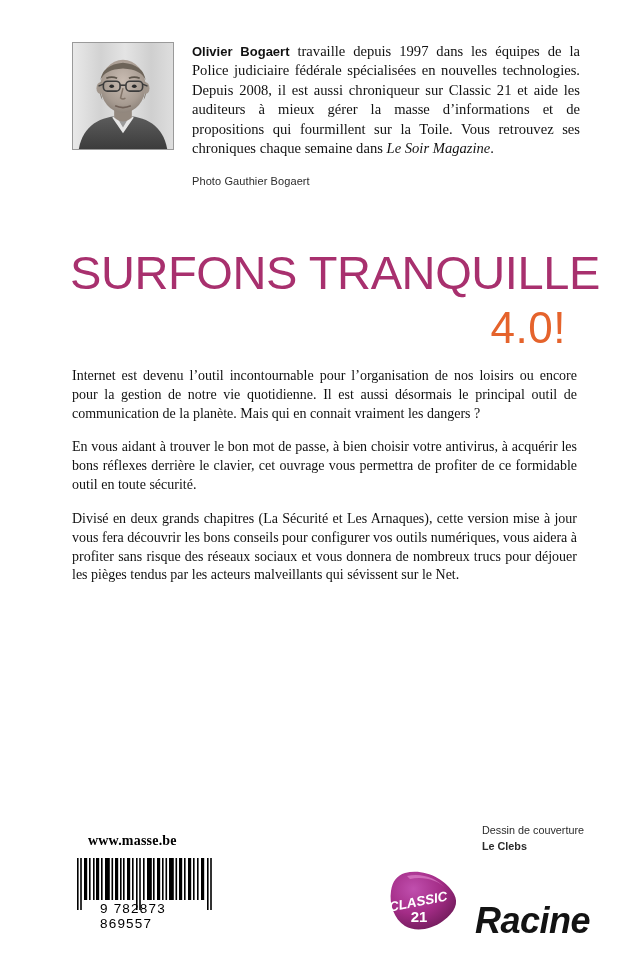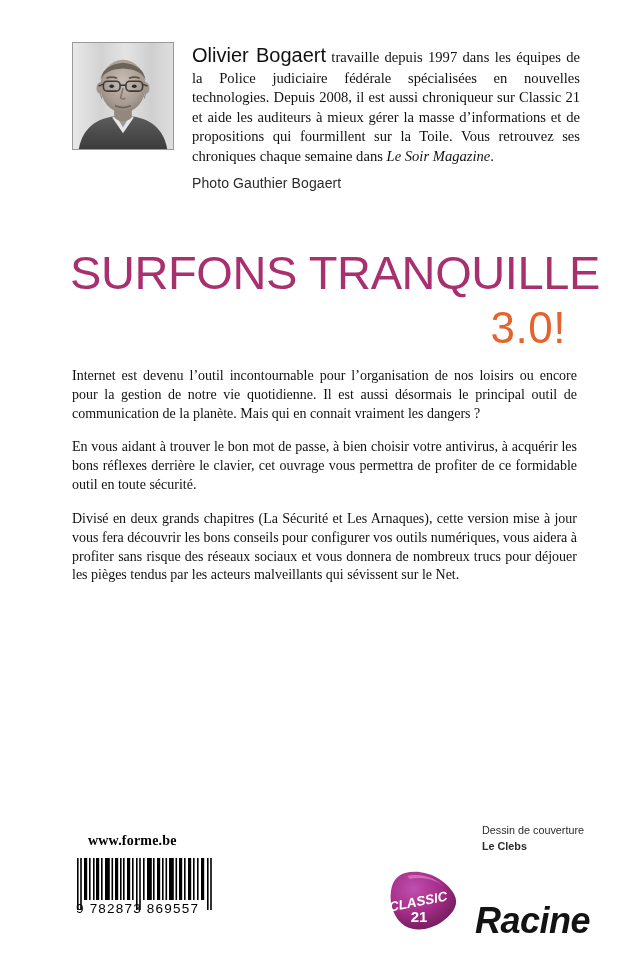--- a/index.html
+++ b/index.html
@@ -46,31 +46,31 @@
     font-size: 14.6px;
     line-height: 1.335;
     text-align: justify;
     text-justify: inter-word;
     color: #111;
     margin: 0;
     hyphens: manual;
   }
   .bio-text .nm {
     font-family: "Liberation Sans", sans-serif;
-    font-weight: normal;
-    font-size: 20px;
+    font-weight: bold;
+    font-size: 13px;
     margin-top: 10px;
   }
   .bio-text .ital { font-style: italic; }
   .photo-credit {
     position: absolute;
     left: 192px;
     top: 175px;
     font-family: "Liberation Sans", sans-serif;
-    font-size: 14px;
+    font-size: 11px;
     color: #2b2b2b;
     letter-spacing: 0.1px;
   }
 
   
   .title-area {
     position: absolute;
     left: 70px;
     top: 249px;
     width: 508px;
@@ -136,20 +136,21 @@
   .barcode-digits {
     font-family: "Liberation Sans", sans-serif;
     font-size: 13.5px;
     color: #000;
     letter-spacing: 1.2px;
     margin-top: -13px;
     padding-left: 2px;
     position: relative;
     z-index: 2;
     background: transparent;
+    margin-left: 24px;
   }
 
   .credit-block {
     position: absolute;
     right: 58px;
     top: 823px;
     text-align: left;
     font-family: "Liberation Sans", sans-serif;
     font-size: 10.8px;
     line-height: 1.45;
@@ -247,30 +248,30 @@
       </svg>
     </div>
     <div class="bio-text-wrap">
       <p class="bio-text"><span class="nm">Olivier Bogaert</span><span> travaille depuis 1997 dans les équipes de la Police judiciaire fédérale spécialisées en nouvelles technologies. Depuis 2008, il est aussi chroniqueur sur Classic 21 et aide les auditeurs à mieux gérer la masse d’informations et de propositions qui fourmillent sur la Toile. Vous retrouvez ses chroniques chaque semaine dans </span><span class="ital">Le Soir Magazine</span><span>.</span></p>
     </div>
   </div>
   <div class="photo-credit">Photo Gauthier Bogaert</div>
 
   <div class="title-area">
     <h1 class="title-main">SURFONS TRANQUILLE</h1>
-    <div class="title-version">3.0!</div>
+    <div class="title-version">4.0!</div>
   </div>
 
   <div class="body-copy">
     <p>Internet est devenu l’outil incontournable pour l’organisation de nos loisirs ou encore pour la gestion de notre vie quotidienne. Il est aussi désormais le principal outil de communication de la planète. Mais qui en connait vraiment les dangers ?</p>
     <p>En vous aidant à trouver le bon mot de passe, à bien choisir votre antivirus, à acquérir les bons réflexes derrière le clavier, cet ouvrage vous permettra de profiter de ce formidable outil en toute sécurité.</p>
     <p>Divisé en deux grands chapitres (La Sécurité et Les Arnaques), cette version mise à jour vous fera découvrir les bons conseils pour configurer vos outils numériques, vous aidera à profiter sans risque des réseaux sociaux et vous donnera de nombreux trucs pour déjouer les pièges tendus par les acteurs malveillants qui sévissent sur le Net.</p>
   </div>
 
-  <div class="site-url">www.forme.be</div>
+  <div class="site-url">www.masse.be</div>
 
   <div class="barcode-wrap">
     <svg class="barcode-bars" viewBox="0 0 146 56" preserveAspectRatio="none">
       <rect x="0" y="0" width="146" height="56" fill="#ffffff"></rect>
       <g fill="#000000">
         <rect x="3" y="0" width="1.6" height="52"></rect>
         <rect x="6.2" y="0" width="1.6" height="52"></rect>
         <rect x="10" y="0" width="3.2" height="42"></rect>
         <rect x="15" y="0" width="1.6" height="42"></rect>
         <rect x="19" y="0" width="1.6" height="42"></rect>

